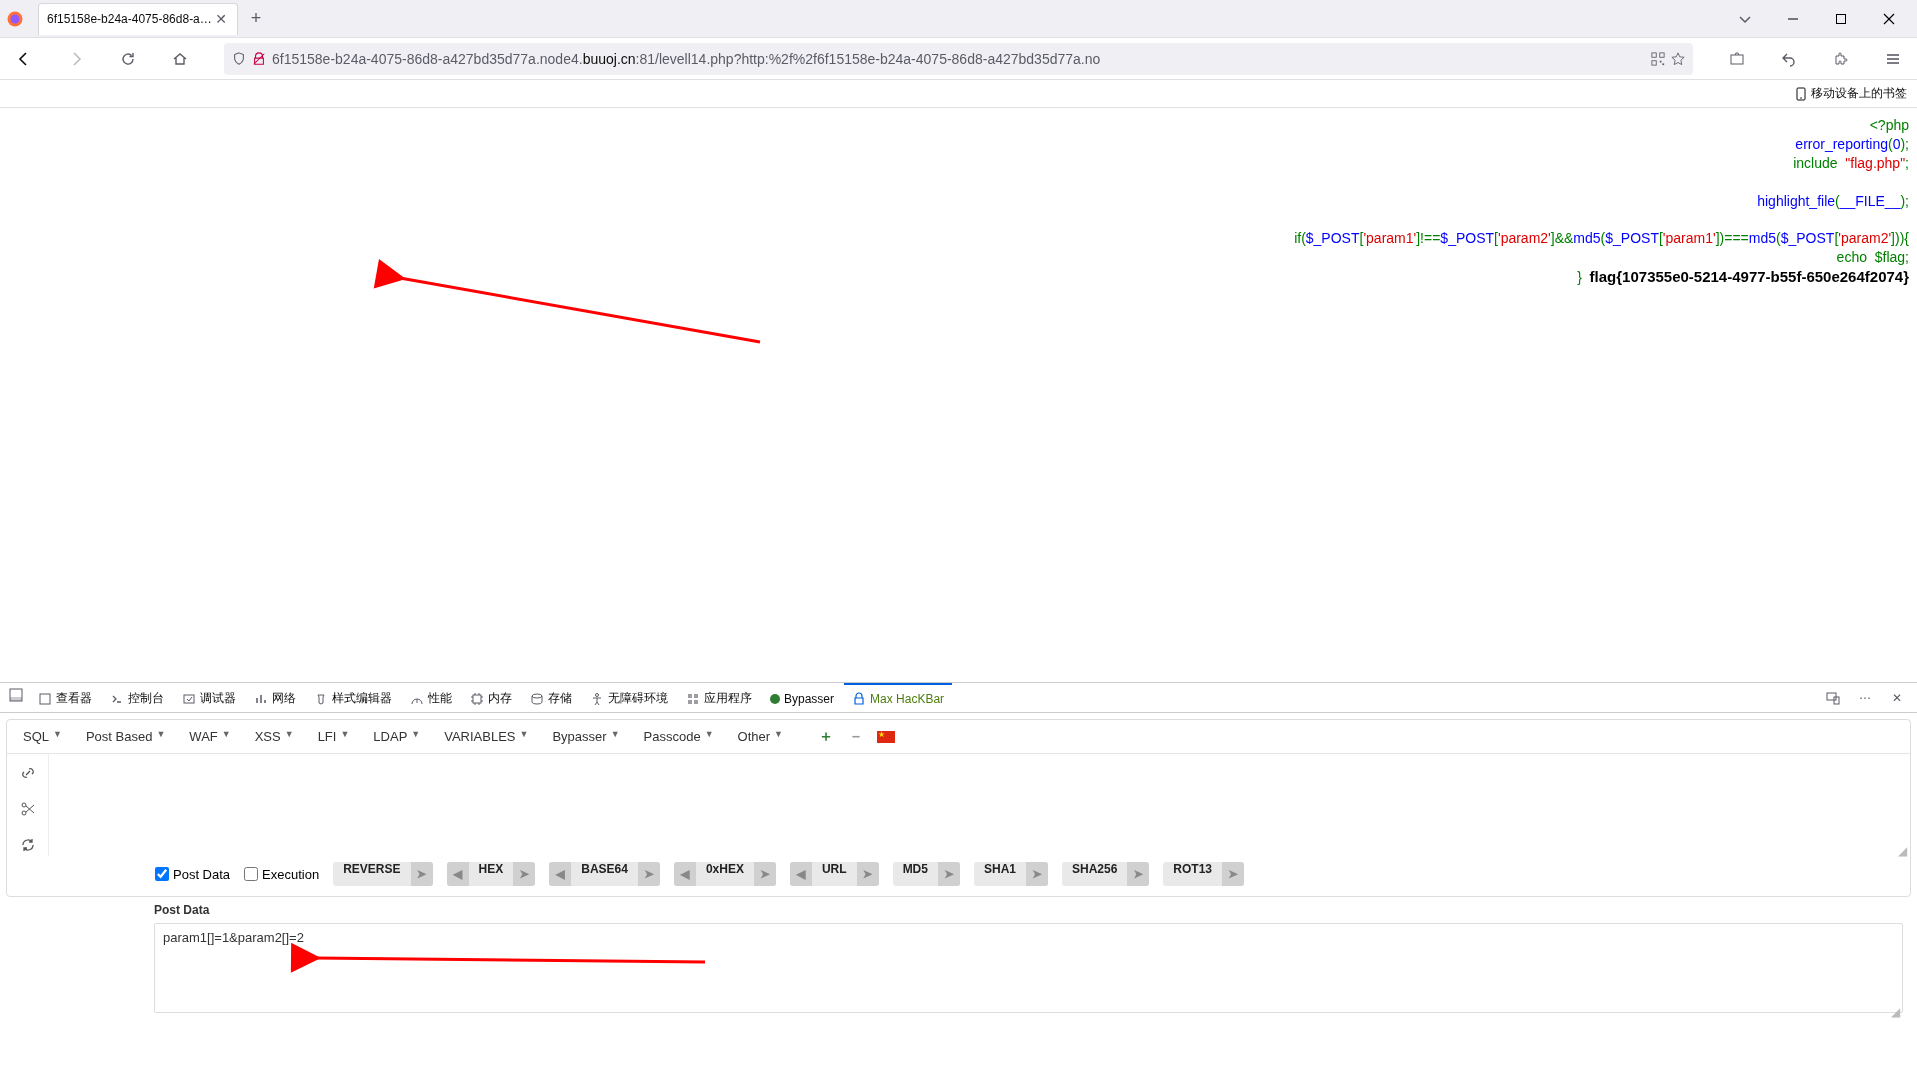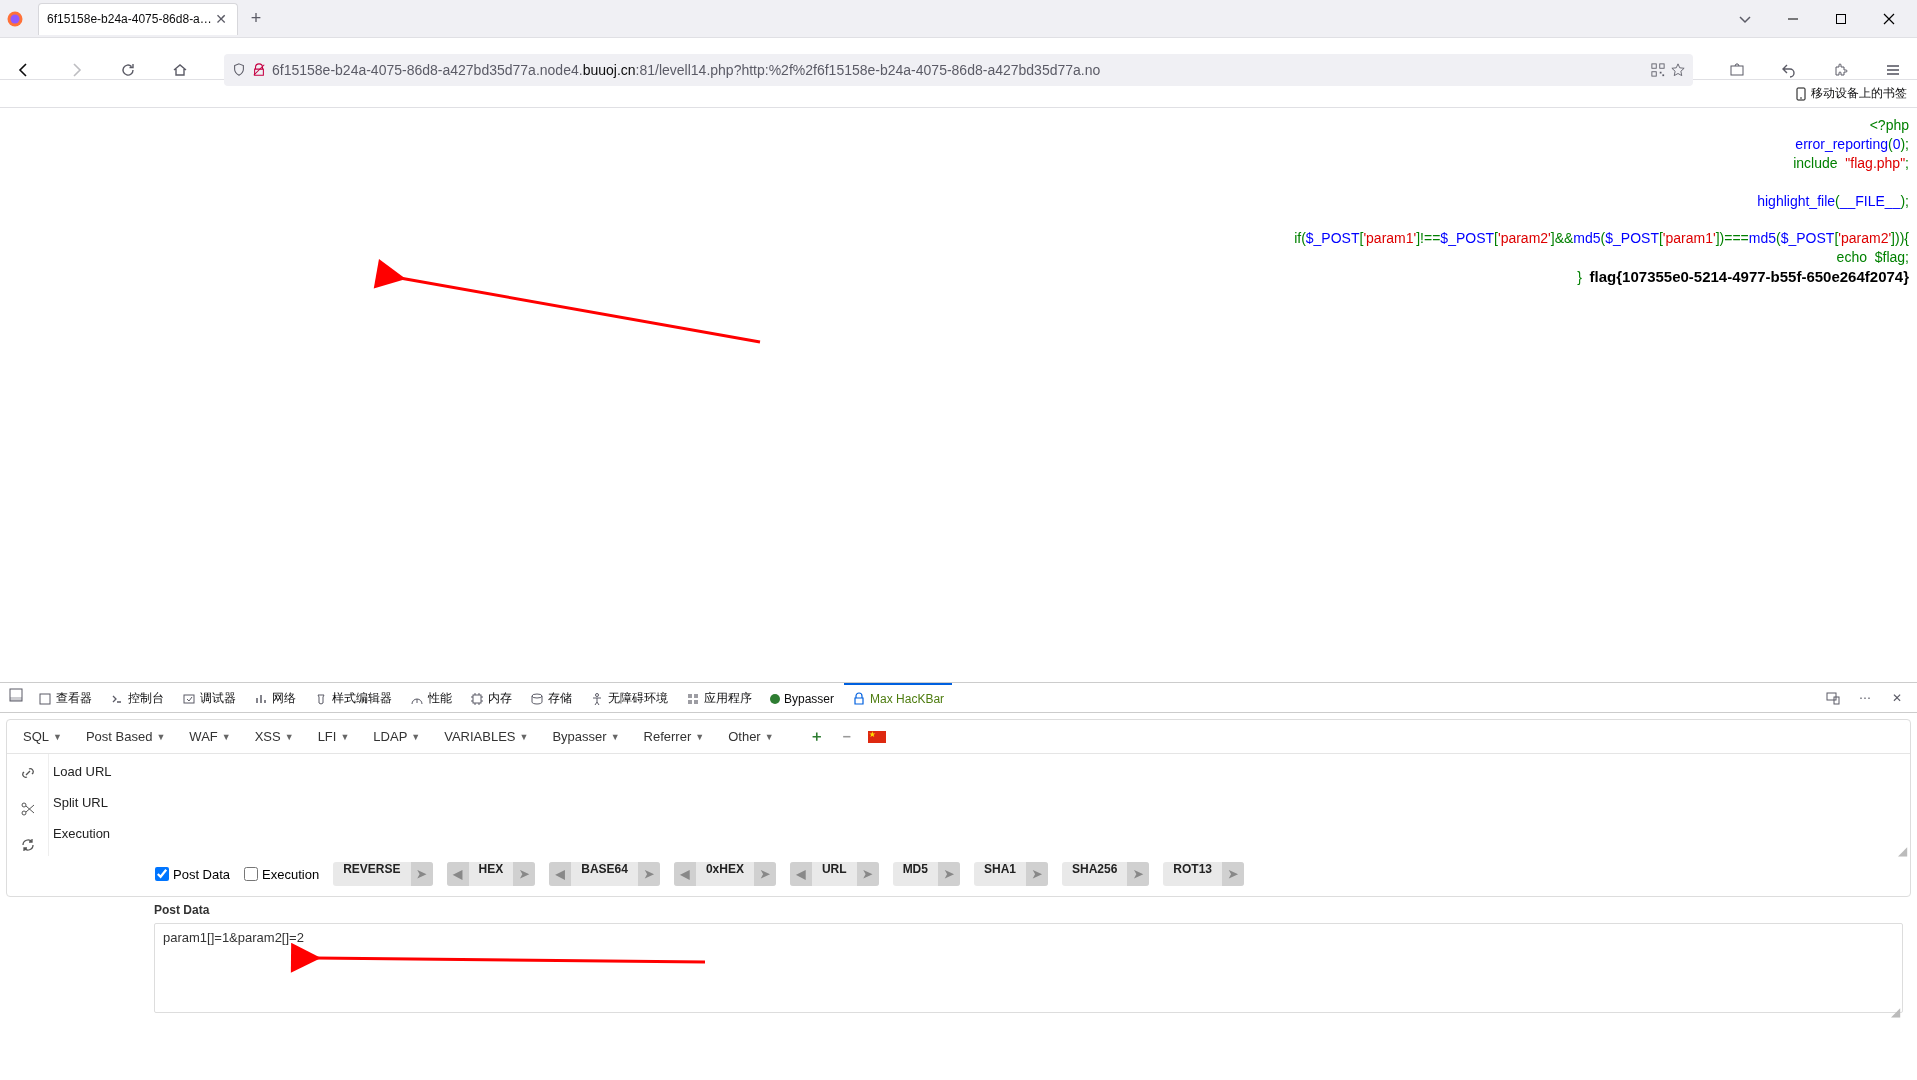--- a/index.html
+++ b/index.html
@@ -8,21 +8,21 @@
 .titlebar { height:38px; background:#f0f0f4; display:flex; align-items:center; border-bottom:1px solid #e0e0e4;}
 .ff-logo { width:30px; display:flex; justify-content:center; }
 .ff-logo svg{ width:18px;height:18px;}
 .tab { height:32px; background:#fff; border:1px solid #d7d7db; border-bottom:none; border-radius:4px 4px 0 0; display:flex; align-items:center; padding:0 8px; margin-left:8px; min-width:200px; max-width:200px; font-size:12px; color:#0c0c0d;}
 .tab-title{ flex:1; white-space:nowrap; overflow:hidden; text-overflow:ellipsis;}
 .tab-close{ width:16px;height:16px; display:flex;align-items:center;justify-content:center; color:#5b5b66; font-size:14px; cursor:pointer;}
 .newtab{ width:28px;height:28px;display:flex;align-items:center;justify-content:center;color:#5b5b66;font-size:18px;cursor:pointer;margin-left:4px;}
 .winbtns{ margin-left:auto; display:flex; gap:8px; padding-right:8px;}
 .winbtn{ width:40px;height:30px;display:flex;align-items:center;justify-content:center;color:#0c0c0d;}
 
-.navbar{ height:42px; display:flex;padding:16px 8px; gap:20px; border-bottom:1px solid #e0e0e4;}
+.navbar{ height:42px; display:flex;align-items:center;padding:16px 8px; gap:20px; border-bottom:1px solid #e0e0e4;}
 .navbtn{ width:32px;height:32px;border-radius:4px;display:flex;align-items:center;justify-content:center;color:#5b5b66;cursor:pointer;}
 .urlbar{ flex:1; height:32px; background:#f0f0f4; border-radius:4px; display:flex; align-items:center; padding:0 8px; margin:0 8px; gap:6px; font-size:14px; color:#5b5b66;}
 .urlbar .urltext{ flex:1; white-space:nowrap;overflow:hidden;}
 .urlbar .domain{ color:#0c0c0d; font-weight:500;}
 
 .bookmarkbar{ height:28px; border-bottom:1px solid #e0e0e4; display:flex; justify-content:flex-end; align-items:center; padding:0 10px; font-size:12px; color:#0c0c0d;}
 .bookmarkbar span{display:flex;align-items:center;gap:4px;}
 
 .page{ padding:8px; font-family:"NSimSun","SimSun",monospace; font-size:14px; line-height:1.35;text-align:right; }
 .page pre{ font-family:inherit; white-space:pre; }
@@ -34,21 +34,21 @@
 .devtools{ position:absolute; left:0; right:0; bottom:0; height:398px; border-top:1px solid #ccc; background:#fff; display:flex; flex-direction:column;}
 .dt-tabs{ height:30px;border-bottom:1px solid #ccc;display:flex;align-items:stretch;font-size:12px;color:#0c0c0d;padding:0 4px;gap:2px;}
 .dt-tab{ display:flex;align-items:center;gap:4px;padding:0 8px;cursor:pointer; border-top:2px solid transparent;}
 .dt-tab.active{ color:#4d7c0f; border-top:2px solid #0060df;}
 .dt-right{ margin-left:auto;display:flex;align-items:center;gap:8px;padding-right:4px;}
 .dt-iconbtn{width:24px;height:24px;display:flex;align-items:center;justify-content:center;color:#5b5b66;}
 
 .panel{ flex:1; padding:6px; overflow:auto;}
 .panel-inner{ border:1px solid #ddd; border-radius:4px; background:#fff; }
 .hb-menubar{ height:34px; border-bottom:1px solid #e5e5e5; display:flex; align-items:center; padding:0 6px; gap:4px;}
-.hb-menu{ padding:4px 10px; font-size:13px; color:#333; cursor:pointer; display:flex; align-items:center; gap:4px;}
+.hb-menu{ padding:4px 10px; font-size:13px; color:#333; cursor:pointer; display:flex; align-items:flex-start; gap:4px;}
 .hb-menu .caret{ font-size:9px; color:#666;}
 .hb-icon{ width:26px;height:26px;display:flex;align-items:center;justify-content:center;font-size:15px;color:#666;}
 .flag-cn{ width:18px;height:12px;background:#de2910;position:relative;display:inline-block;}
 .flag-cn::after{content:"★";position:absolute;left:1px;top:-1px;font-size:8px;color:#ffde00;}
 .hb-body{ display:flex; }
 .hb-side{ width:42px; border-right:1px solid #eee; display:flex;flex-direction:column;align-items:center;padding-top:8px;gap:14px;}
 .hb-side .sicon{width:22px;height:22px;display:flex;align-items:center;justify-content:center;color:#555;}
 .hb-actions{ width:100px; padding:10px 4px; font-size:13px; color:#222; display:flex;flex-direction:column; gap:16px;}
 .hb-url{ flex:1; padding:6px 8px;}
 .hb-urlbox{ width:100%; height:96px; border:1px solid #ddd; border-radius:2px; padding:6px 8px; font-size:13px; color:#333; resize:none; font-family:inherit; position:relative;}
@@ -326,21 +326,21 @@
           </div>
         <div class="hb-menu">
             <span>VARIABLES</span>
             <span class="caret">▼</span>
           </div>
         <div class="hb-menu">
             <span>Bypasser</span>
             <span class="caret">▼</span>
           </div>
         <div class="hb-menu">
-            <span>Referrer</span>
+            <span>Passcode</span>
             <span class="caret">▼</span>
           </div>
         <div class="hb-menu">
             <span>Other</span>
             <span class="caret">▼</span>
           </div>
         <div style="width:12px"></div>
         <div class="hb-icon" style="color:#2e7d32;font-weight:700;">＋</div>
         <div class="hb-icon" style="color:#999;font-weight:700;">－</div>
         <div class="hb-icon">
@@ -361,25 +361,20 @@
                 <circle cx="4" cy="12" r="2" stroke="#555" fill="none"></circle>
                 <path d="M6 5l8 7M6 11l8-7" stroke="#555" fill="none"></path>
               </svg>
             </div>
           <div class="sicon">
               <svg width="16" height="16" viewBox="0 0 16 16">
                 <path d="M3 8a5 5 0 0 1 9-3M13 8a5 5 0 0 1-9 3M12 2v3H9M4 14v-3h3" stroke="#555" fill="none" stroke-width="1.3"></path>
               </svg>
             </div>
         </div>
-        <div class="hb-actions">
-          <span>Load URL</span>
-          <span>Split URL</span>
-          <span>Execution</span>
-        </div>
         <div class="hb-url" style="position:relative">
           <span class="resizer">◢</span>
         </div>
       </div>
 
       <div class="hb-opts">
         <label class="hb-chk">
             <input type="checkbox" checked="" style="">
             <span>Post Data</span>
           </label>

